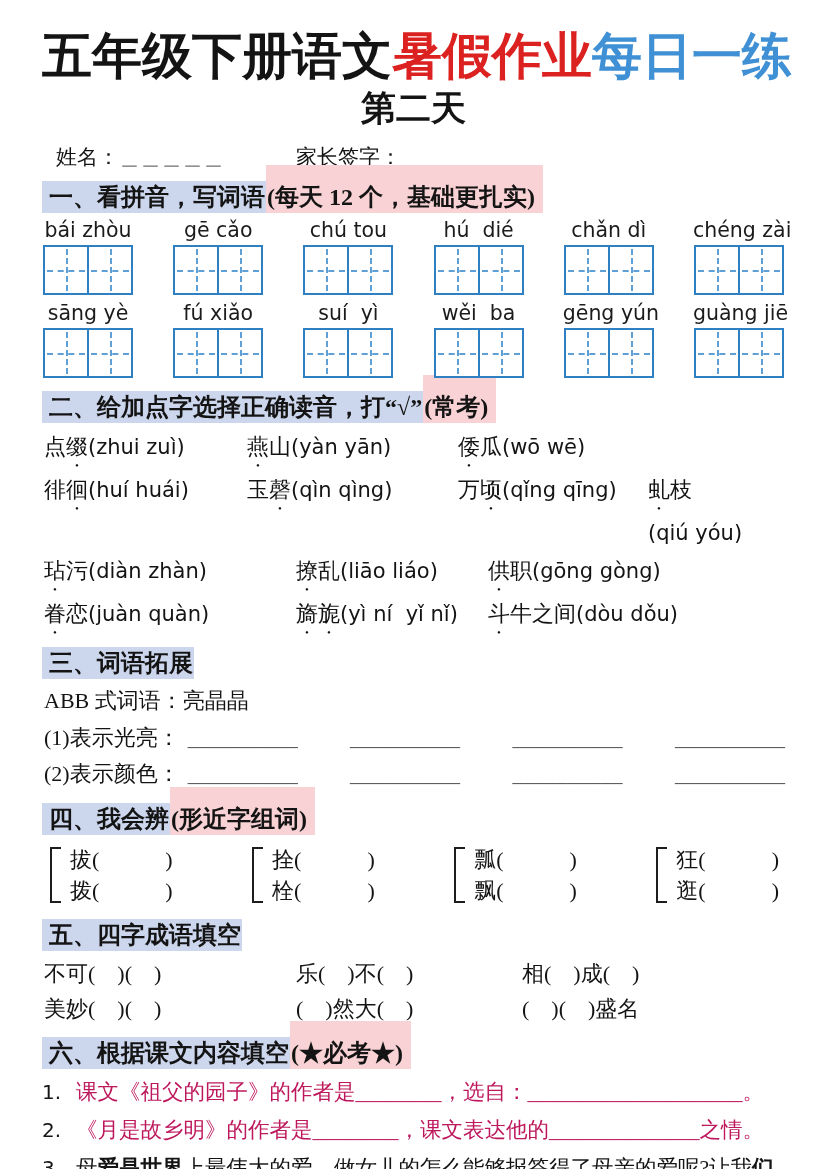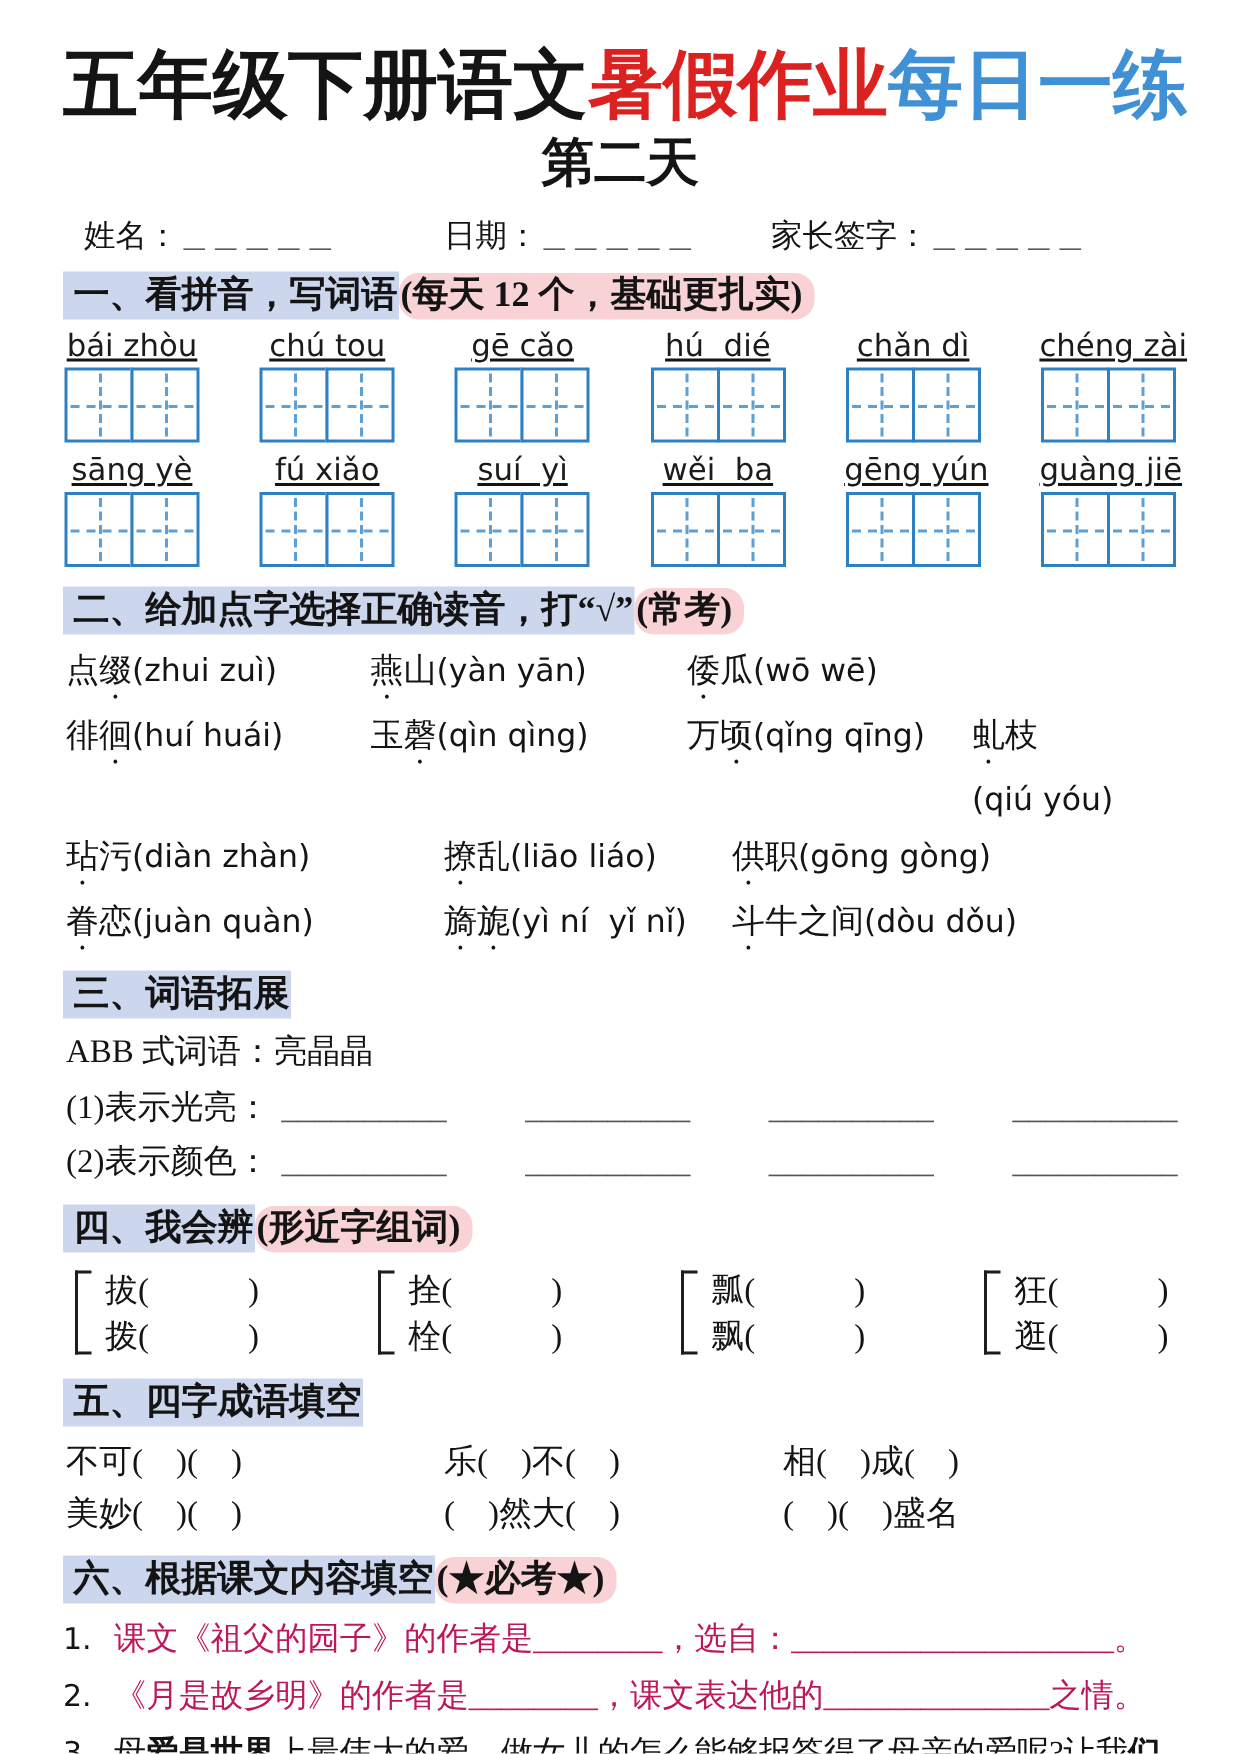--- a/index.html
+++ b/index.html
@@ -16,24 +16,24 @@
 
   .info-row{display:flex;font-size:21px;margin:12px 0 6px 14px;line-height:30px;}
   .info-item{white-space:pre;}
   .info-item.w1{width:240px;}
   .info-item.w2{width:218px;}
   .blank-text{white-space:pre;color:#555;}
 
   
   .sec-head{font-size:24px;font-weight:700;line-height:34px;margin:8px 0 4px 0;white-space:nowrap;}
   .hl-blue{background:#ccd6ec;padding:3px 1px 3px 7px;}
-  .hl-pink{background:#f8d2d4;padding:2px 8px 3px 1px;border-radius:13px;}
-
-  
-  .py-row{display:flex;justify-content:space-between;margin-top:4px;text-decoration:underline;}
+  .hl-pink{background:#f8d2d4;padding:19px 8px 3px 1px;}
+
+  
+  .py-row{display:flex;justify-content:space-between;margin-top:4px;}
   .py-group{width:92px;text-align:center;}
   .py-label{font-family:"DejaVu Sans",sans-serif;font-size:20.5px;white-space:pre;
             margin-bottom:3px;color:#1b1b1b;}
   .tzg{display:flex;justify-content:center;}
   .cell{width:46px;height:50px;border:2px solid #2e80c2;box-sizing:border-box;position:relative;background:#fff;}
   .cell + .cell{margin-left:-2px;}
   .cell .vl{position:absolute;left:50%;top:2px;bottom:2px;border-left:2px dashed #5e9fd6;}
   .cell .hl{position:absolute;top:50%;left:2px;right:2px;border-top:2px dashed #5e9fd6;}
 
   
@@ -71,21 +71,20 @@
 </head>
 <body>
 
 <div class="page">
 
   <div class="title"><span>五年级下册语文</span><span class="t-red">暑假作业</span><span class="t-blue">每日一练</span></div>
   <div class="subtitle">第二天</div>
 
   <div class="info-row">
     <div class="info-item w1"><span>姓名：</span><span class="blank-text">＿＿＿＿＿</span></div>
-    <div class="info-item w2"><span>日期：</span><span class="blank-text">＿＿＿＿＿</span></div>
     <div class="info-item"><span>家长签字：</span><span class="blank-text">＿＿＿＿＿</span></div>
   </div>
 
   <div class="sec-head"><span class="hl-blue">一、看拼音，写词语</span><span class="hl-pink">(每天 12 个，基础更扎实)</span></div>
 
   <div class="py-row">
 
       <div class="py-group">
         <div class="py-label">bái zhòu</div>
         <div class="tzg">
@@ -94,35 +93,35 @@
             <i class="hl"></i>
           </div>
           <div class="cell">
             <i class="vl"></i>
             <i class="hl"></i>
           </div>
         </div>
       </div>
 
       <div class="py-group">
+        <div class="py-label">gē cǎo</div>
+        <div class="tzg">
+          <div class="cell">
+            <i class="vl"></i>
+            <i class="hl"></i>
+          </div>
+          <div class="cell">
+            <i class="vl"></i>
+            <i class="hl"></i>
+          </div>
+        </div>
+      </div>
+
+      <div class="py-group">
         <div class="py-label">chú tou</div>
-        <div class="tzg">
-          <div class="cell">
-            <i class="vl"></i>
-            <i class="hl"></i>
-          </div>
-          <div class="cell">
-            <i class="vl"></i>
-            <i class="hl"></i>
-          </div>
-        </div>
-      </div>
-
-      <div class="py-group">
-        <div class="py-label">gē cǎo</div>
         <div class="tzg">
           <div class="cell">
             <i class="vl"></i>
             <i class="hl"></i>
           </div>
           <div class="cell">
             <i class="vl"></i>
             <i class="hl"></i>
           </div>
         </div>

